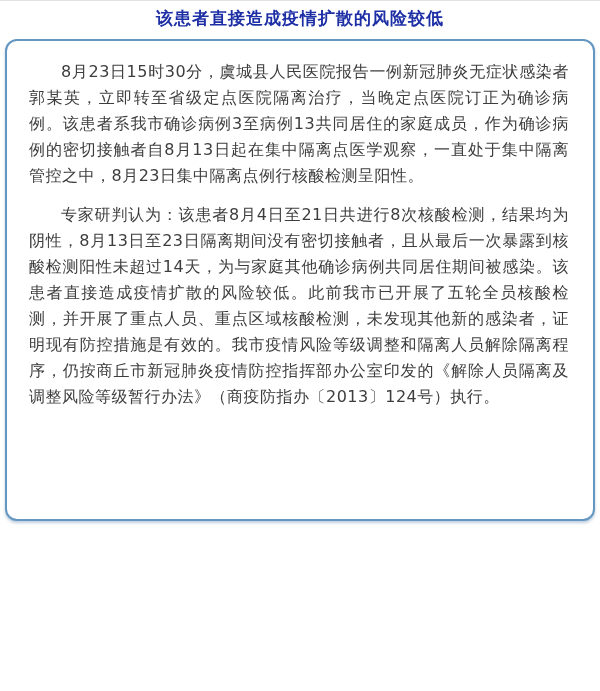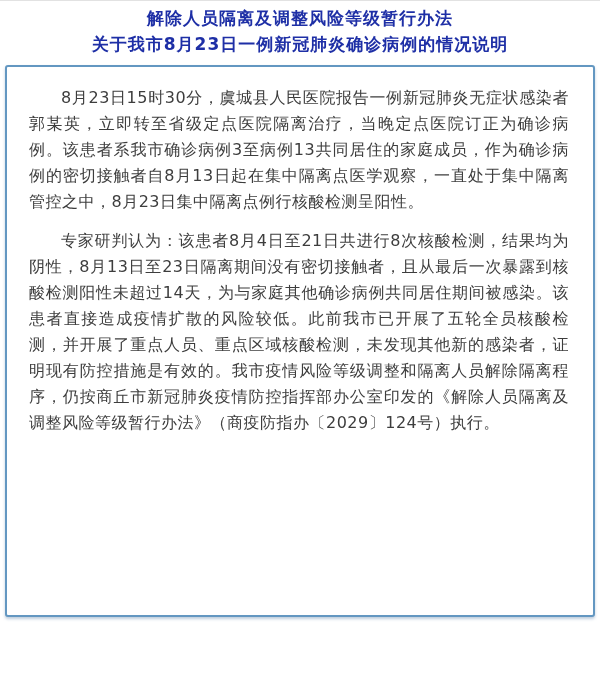--- a/index.html
+++ b/index.html
@@ -28,23 +28,23 @@
     color: #1e2fa6;
     font-weight: bold;
     font-size: 17px;
     line-height: 26px;
     letter-spacing: 1px;
   }
   .content-box {
     box-sizing: border-box;
     margin: 8px 5px 0 5px;
     width: 590px;
-    height: 552px;
+    height: 482px;
     border: 2px solid #6397c1;
-    border-radius: 3px;
+    border-radius: 12px;
     box-shadow: 0 2px 3px rgba(110, 145, 180, 0.45);
     background: #ffffff;
     padding: 18px 24px 10px 22px;
     overflow: hidden;
   }
   .body-paragraph {
     margin: 0 0 13px 0;
     font-size: 16px;
     line-height: 26px;
     color: #3d3d3d;
@@ -52,26 +52,25 @@
     text-indent: 2em;
     letter-spacing: 0.5px;
   }
 </style>
 </head>
 <body>
 
 <div class="page">
 
   <div class="doc-header">
-    <div class="doc-title-line">解除人员隔离及调整风险等级暂行办法</div>
-    <div class="doc-title-line">关于我市8月23日一例新冠肺炎确诊病例的情况说明</div>
+    <div class="doc-title-line">该患者直接造成疫情扩散的风险较低</div>
   </div>
 
   <div class="content-box">
 
     <p class="body-paragraph">8月23日15时30分，虞城县人民医院报告一例新冠肺炎无症状感染者郭某英，立即转至省级定点医院隔离治疗，当晚定点医院订正为确诊病例。该患者系我市确诊病例3至病例13共同居住的家庭成员，作为确诊病例的密切接触者自8月13日起在集中隔离点医学观察，一直处于集中隔离管控之中，8月23日集中隔离点例行核酸检测呈阳性。</p>
 
-    <p class="body-paragraph">专家研判认为：该患者8月4日至21日共进行8次核酸检测，结果均为阴性，8月13日至23日隔离期间没有密切接触者，且从最后一次暴露到核酸检测阳性未超过14天，为与家庭其他确诊病例共同居住期间被感染。该患者直接造成疫情扩散的风险较低。此前我市已开展了五轮全员核酸检测，并开展了重点人员、重点区域核酸检测，未发现其他新的感染者，证明现有防控措施是有效的。我市疫情风险等级调整和隔离人员解除隔离程序，仍按商丘市新冠肺炎疫情防控指挥部办公室印发的《解除人员隔离及调整风险等级暂行办法》（商疫防指办〔2029〕124号）执行。</p>
+    <p class="body-paragraph">专家研判认为：该患者8月4日至21日共进行8次核酸检测，结果均为阴性，8月13日至23日隔离期间没有密切接触者，且从最后一次暴露到核酸检测阳性未超过14天，为与家庭其他确诊病例共同居住期间被感染。该患者直接造成疫情扩散的风险较低。此前我市已开展了五轮全员核酸检测，并开展了重点人员、重点区域核酸检测，未发现其他新的感染者，证明现有防控措施是有效的。我市疫情风险等级调整和隔离人员解除隔离程序，仍按商丘市新冠肺炎疫情防控指挥部办公室印发的《解除人员隔离及调整风险等级暂行办法》（商疫防指办〔2013〕124号）执行。</p>
 
 
   </div>
 
 </div>
 
 </body></html>

